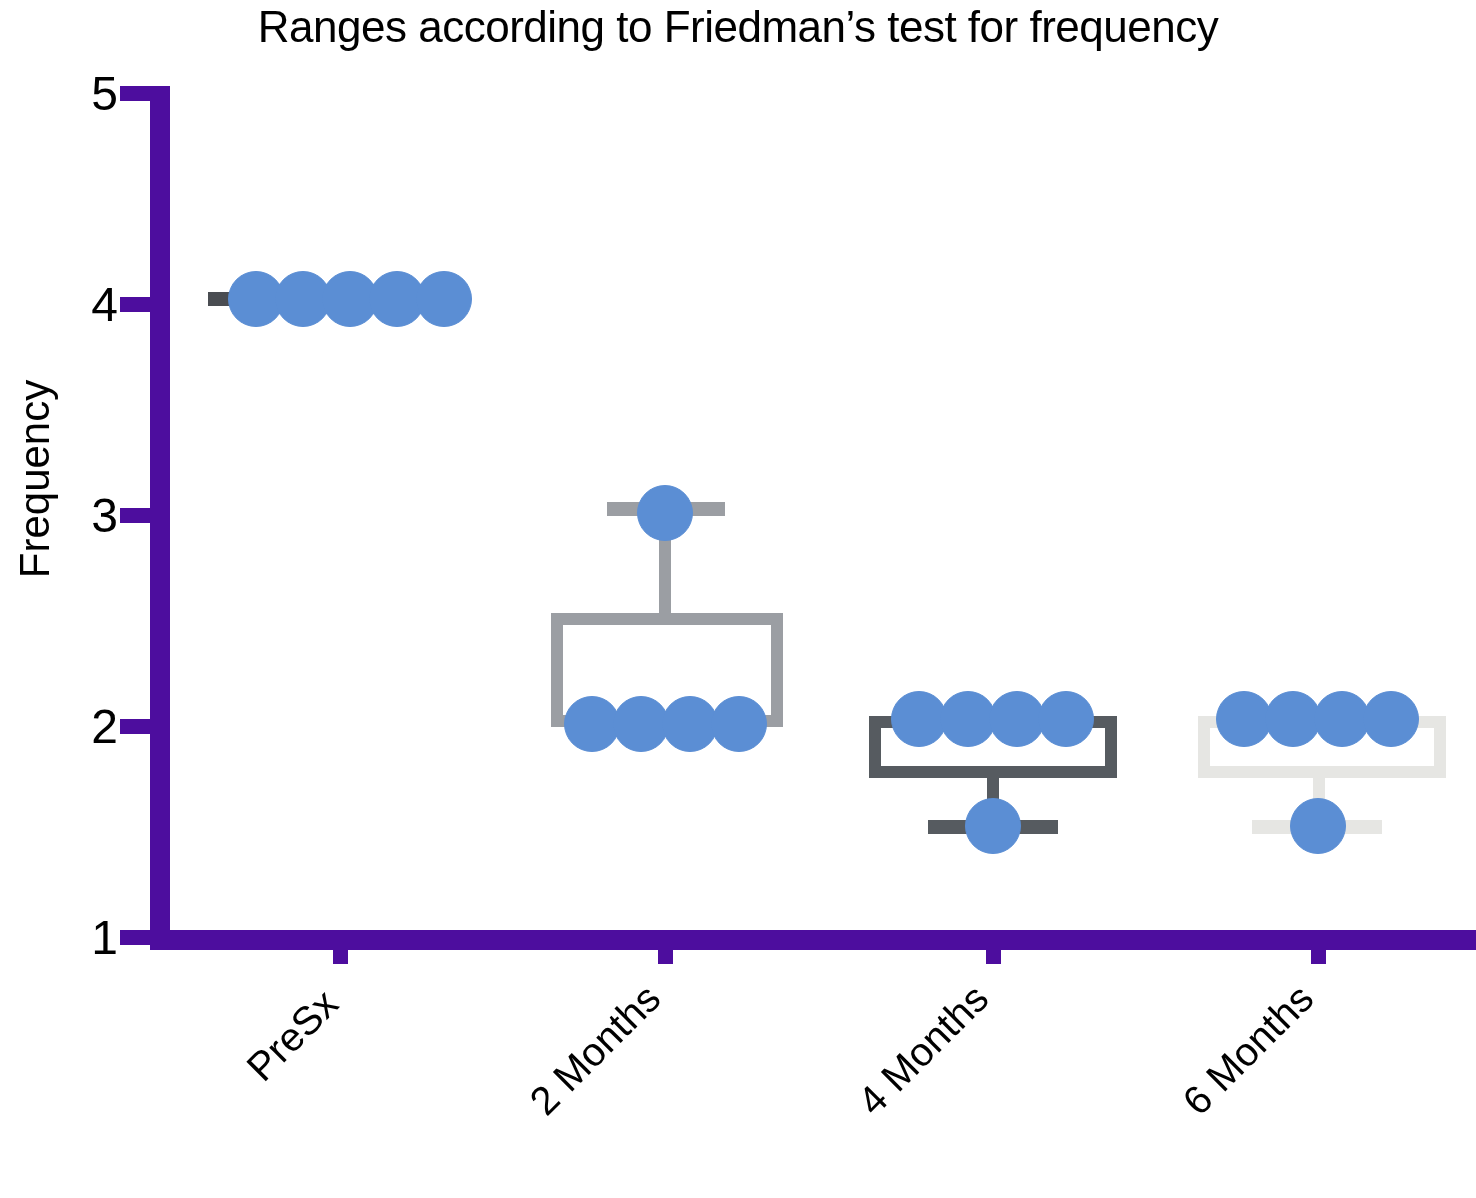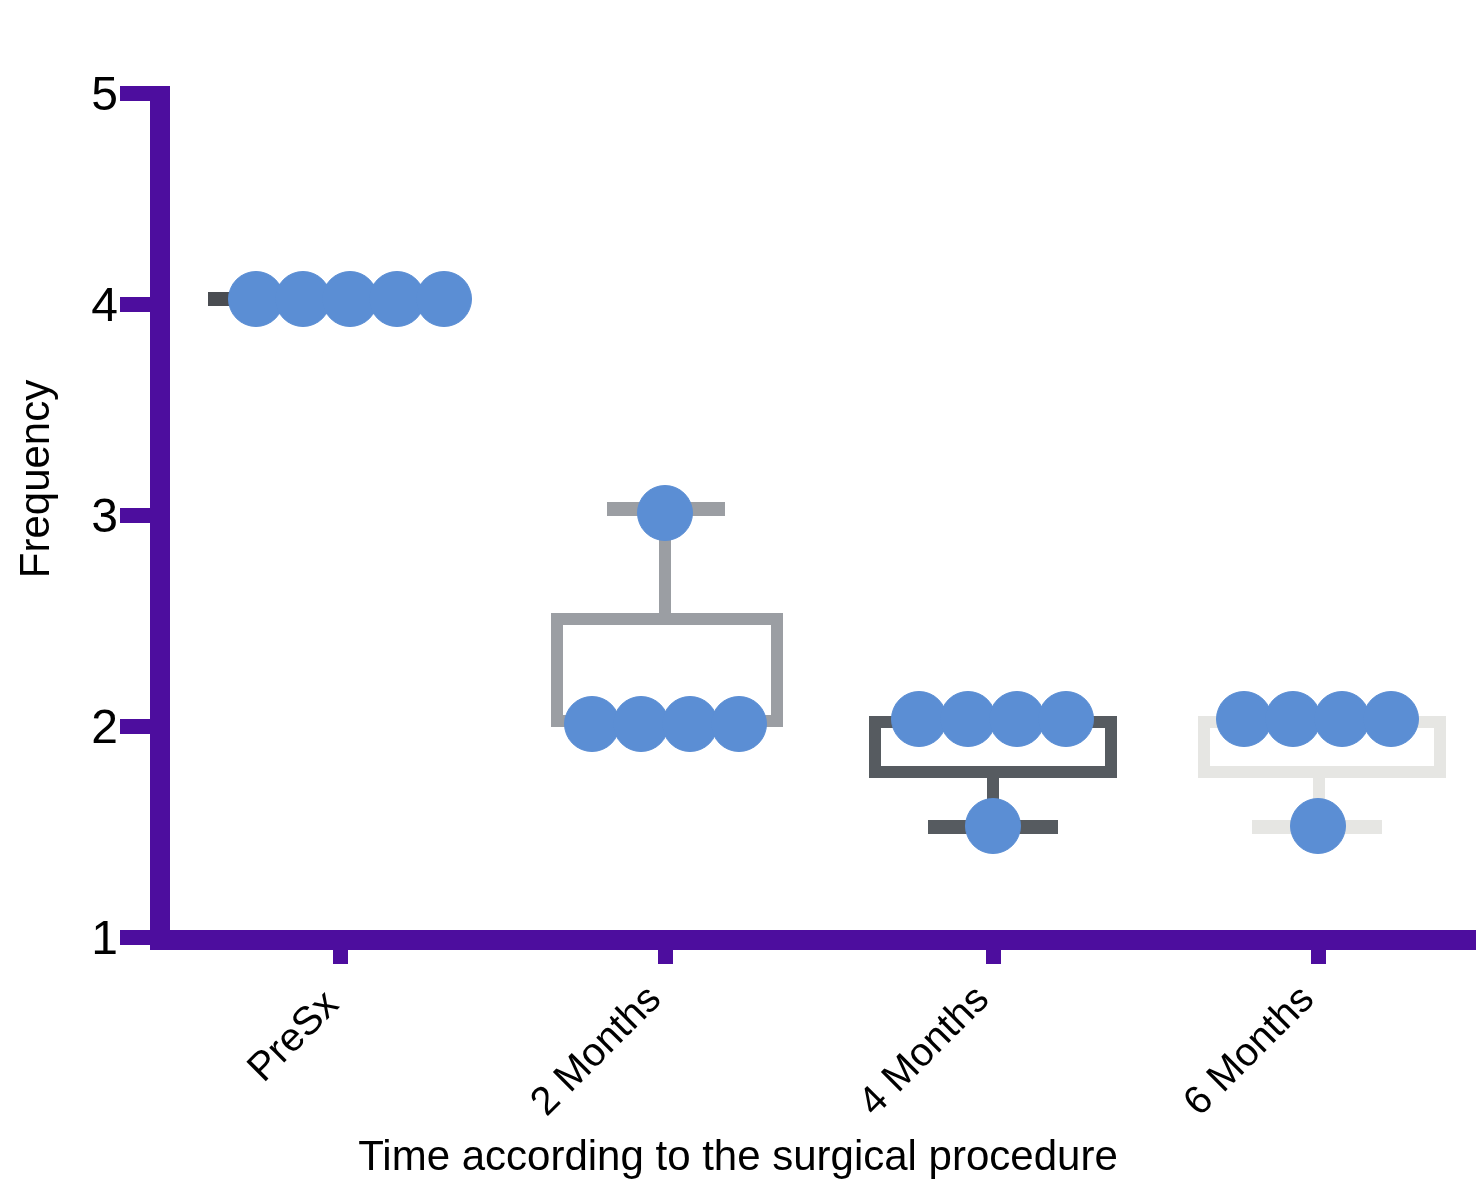--- a/index.html
+++ b/index.html
@@ -126,24 +126,24 @@
   .presx-line {
     position: absolute;
     background: #4a4d52;
   }
 </style>
 </head>
 <body>
 
 <div id="chart-root">
 
+  <div class="chart-title">Ranges according to Friedman’s test for frequency</div>
 
   <div class="yaxis-label">Frequency</div>
 
-  <div class="xaxis-label">Time according to the surgical procedure</div>
 
   <div class="axis-y"></div>
   <div class="axis-x"></div>
 
   <div class="tick-y" style="top:86px;"></div>
   <div class="tick-y" style="top:297px;"></div>
   <div class="tick-y" style="top:508px;"></div>
   <div class="tick-y" style="top:719px;"></div>
   <div class="tick-y" style="top:930px;"></div>
 

